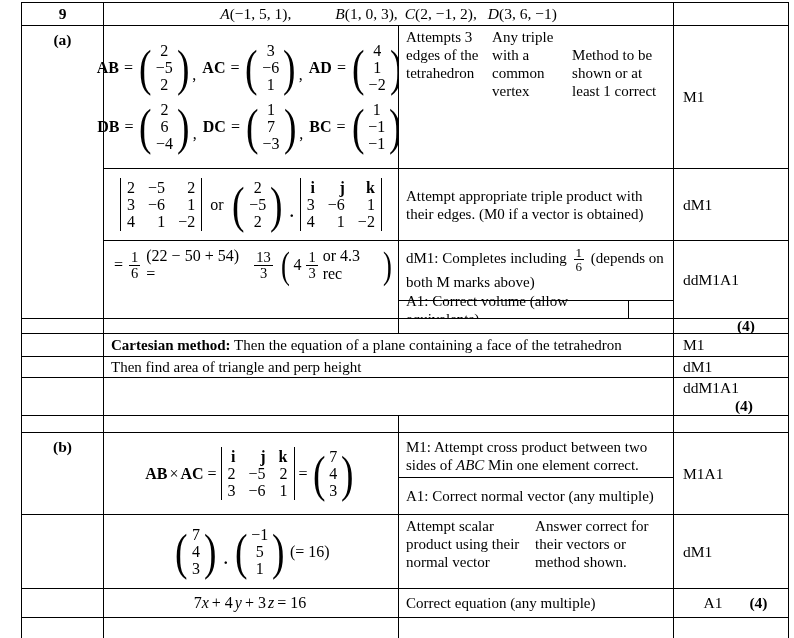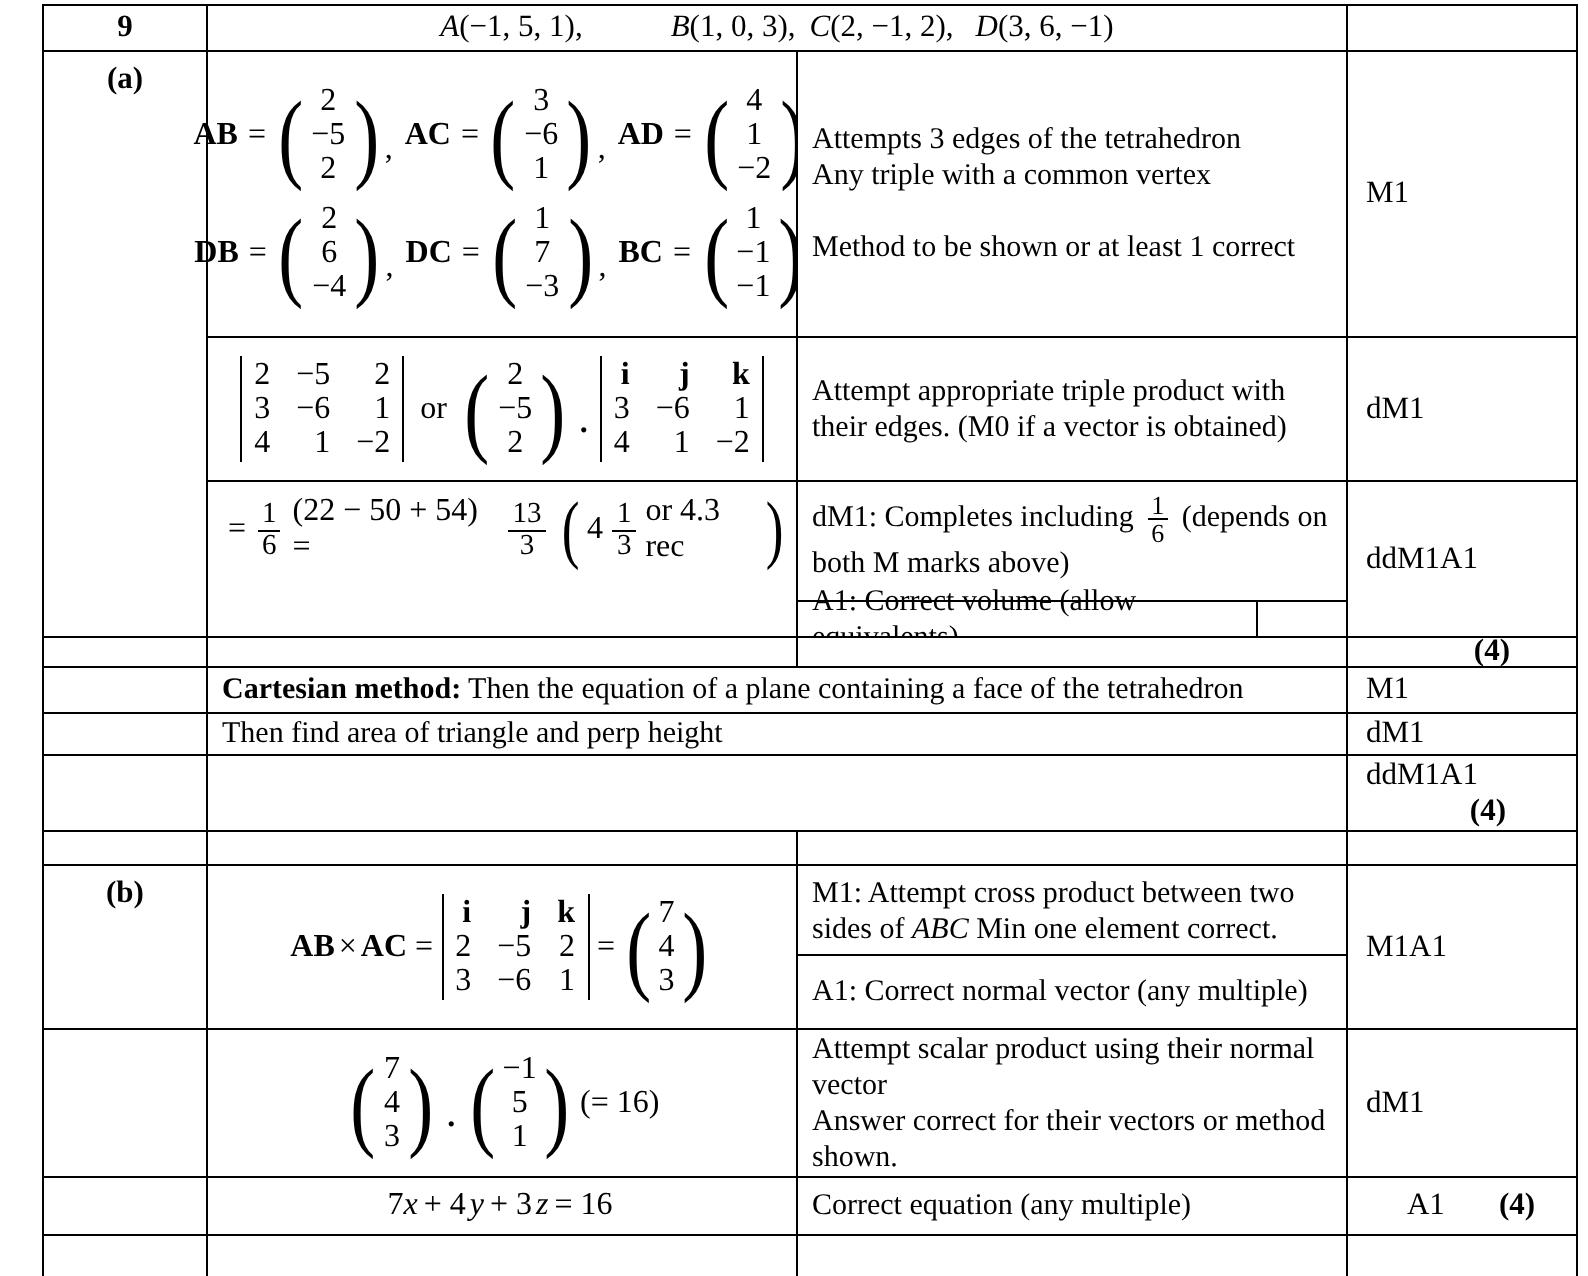--- a/index.html
+++ b/index.html
@@ -1,21 +1,21 @@
 <!DOCTYPE html>
 <html><head>
 <meta charset="utf-8">
 <style>
   html,body{margin:0;padding:0;background:#fff;}
   #page{position:relative;width:794px;height:638px;background:#ffffff;overflow:hidden;
         font-family:"Liberation Serif",serif;color:#000;font-size:15.5px;}
   .cell{position:absolute;box-sizing:border-box;border:1px solid #000;background:#fff;}
   .center{display:flex;align-items:center;justify-content:center;}
   .vl{display:flex;align-items:center;justify-content:flex-start;padding:2px 4px 2px 7px;line-height:18px;}
-  .vlc{display:flex;flex-direction:column;justify-content:center;padding:2px 4px 2px 7px;line-height:18px;}
+  .vlc{display:flex;flex-direction:row;justify-content:center;padding:2px 4px 2px 7px;line-height:18px;}
   .marks{display:flex;align-items:center;padding-left:9px;font-size:15.5px;}
   .plabel{display:flex;justify-content:center;align-items:flex-start;padding-top:5px;font-weight:bold;}
   .b{font-weight:bold;}
   .it{font-style:italic;}
   .math{font-size:16px;}
   
   .cvec{display:inline-flex;align-items:center;vertical-align:middle;margin:0 1px;}
   .cvec .cc{display:inline-flex;flex-direction:column;align-items:center;line-height:17px;padding:0 2px;}
   .cvec::before{content:"(";}
   .cvec::after{content:")";}

